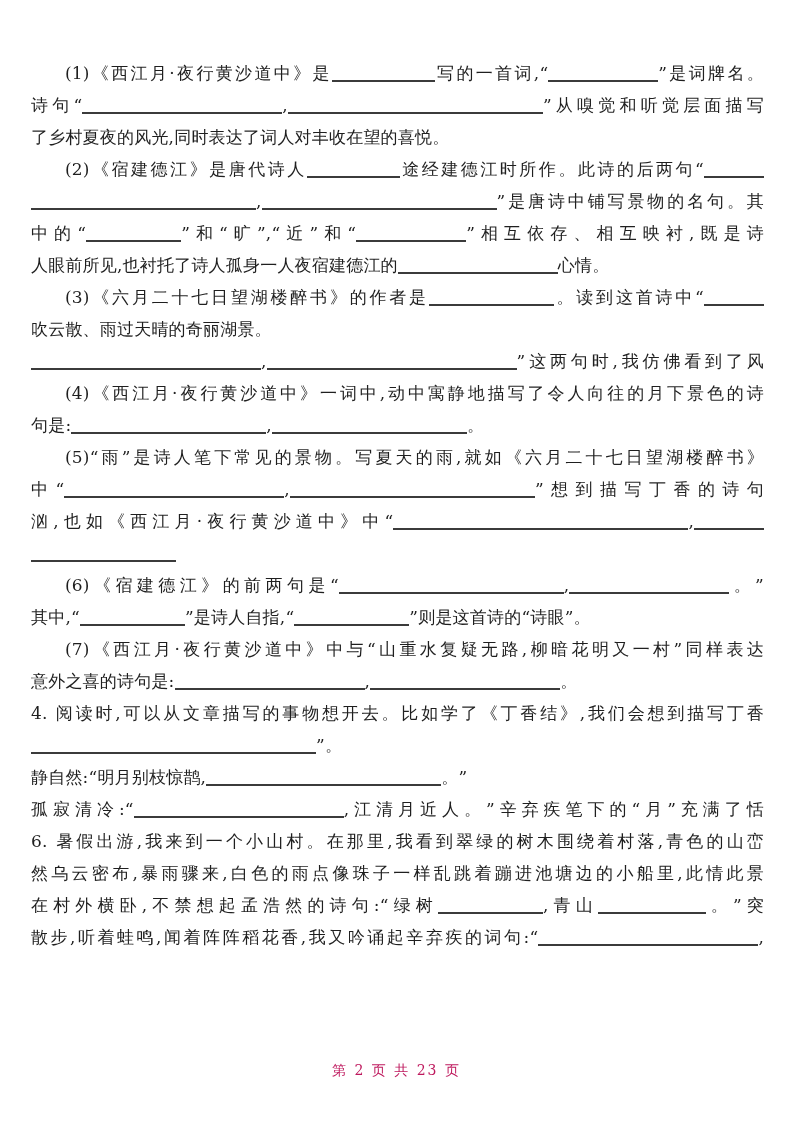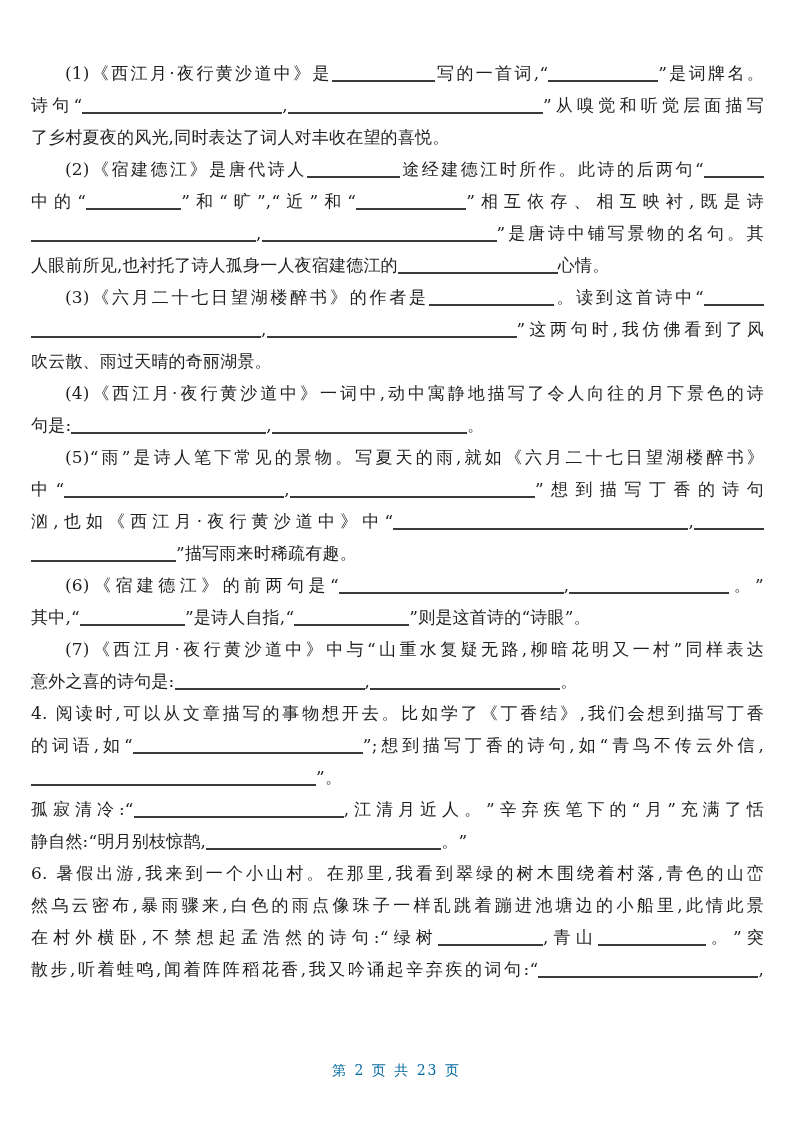--- a/index.html
+++ b/index.html
@@ -19,51 +19,50 @@
   .line.final{text-align-last:left;}
   .line.indent{text-indent:34px;}
   .blank{
     display:inline-block;
     border-bottom:2px solid #3b3b3b;
     height:15px;vertical-align:-3px;
   }
   
   .footer{
     position:absolute;top:1062px;left:0;width:793px;
-    text-align:center;font-size:14px;color:#0369a1;letter-spacing:2px;
+    text-align:center;font-size:14px;color:#be185d;letter-spacing:2px;
   }
 </style>
 </head>
 <body>
 
 <div class="sheet" style="color: rgb(31, 31, 31);">
     <div class="line indent"><span>(1)《西江月·夜行黄沙道中》是</span><span class="blank" style="width: 103px; border-bottom-color: rgb(59, 59, 59);"></span><span>写的一首词,“</span><span class="blank" style="width: 110px; border-bottom-color: rgb(59, 59, 59);"></span><span>”是词牌名。</span></div>
     <div class="line"><span>诗句“</span><span class="blank" style="width: 200px; border-bottom-color: rgb(59, 59, 59);"></span><span>,</span><span class="blank" style="width: 255px; border-bottom-color: rgb(59, 59, 59);"></span><span>”从嗅觉和听觉层面描写</span></div>
     <div class="line final"><span>了乡村夏夜的风光,同时表达了词人对丰收在望的喜悦。</span></div>
     <div class="line indent"><span>(2)《宿建德江》是唐代诗人</span><span class="blank" style="width: 93px; border-bottom-color: rgb(59, 59, 59);"></span><span>途经建德江时所作。此诗的后两句“</span><span class="blank" style="width: 60px; border-bottom-color: rgb(59, 59, 59);"></span></div>
+    <div class="line"><span class="blank" style="width: 225px; border-bottom-color: rgb(59, 59, 59);"></span><span>,</span><span class="blank" style="width: 235px; border-bottom-color: rgb(59, 59, 59);"></span><span>”是唐诗中铺写景物的名句。其</span></div>
     <div class="line"><span>中的“</span><span class="blank" style="width: 95px; border-bottom-color: rgb(59, 59, 59);"></span><span>”和“旷”,“近”和“</span><span class="blank" style="width: 110px; border-bottom-color: rgb(59, 59, 59);"></span><span>”相互依存、相互映衬,既是诗</span></div>
-    <div class="line"><span class="blank" style="width: 225px; border-bottom-color: rgb(59, 59, 59);"></span><span>,</span><span class="blank" style="width: 235px; border-bottom-color: rgb(59, 59, 59);"></span><span>”是唐诗中铺写景物的名句。其</span></div>
     <div class="line final"><span>人眼前所见,也衬托了诗人孤身一人夜宿建德江的</span><span class="blank" style="width: 160px; border-bottom-color: rgb(59, 59, 59);"></span><span>心情。</span></div>
     <div class="line indent"><span>(3)《六月二十七日望湖楼醉书》的作者是</span><span class="blank" style="width: 125px; border-bottom-color: rgb(59, 59, 59);"></span><span>。读到这首诗中“</span><span class="blank" style="width: 60px; border-bottom-color: rgb(59, 59, 59);"></span></div>
+    <div class="line final"><span>吹云散、雨过天晴的奇丽湖景。</span></div>
     <div class="line"><span class="blank" style="width: 230px; border-bottom-color: rgb(59, 59, 59);"></span><span>,</span><span class="blank" style="width: 250px; border-bottom-color: rgb(59, 59, 59);"></span><span>”这两句时,我仿佛看到了风</span></div>
-    <div class="line final"><span>吹云散、雨过天晴的奇丽湖景。</span></div>
     <div class="line indent"><span>(4)《西江月·夜行黄沙道中》一词中,动中寓静地描写了令人向往的月下景色的诗</span></div>
     <div class="line final"><span>句是:</span><span class="blank" style="width: 195px; border-bottom-color: rgb(59, 59, 59);"></span><span>,</span><span class="blank" style="width: 195px; border-bottom-color: rgb(59, 59, 59);"></span><span>。</span></div>
     <div class="line indent"><span>(5)“雨”是诗人笔下常见的景物。写夏天的雨,就如《六月二十七日望湖楼醉书》</span></div>
     <div class="line"><span>中“</span><span class="blank" style="width: 220px; border-bottom-color: rgb(59, 59, 59);"></span><span>,</span><span class="blank" style="width: 245px; border-bottom-color: rgb(59, 59, 59);"></span><span>”想到描写丁香的诗句</span></div>
     <div class="line"><span>汹,也如《西江月·夜行黄沙道中》中“</span><span class="blank" style="width: 295px; border-bottom-color: rgb(59, 59, 59);"></span><span>,</span><span class="blank" style="width: 70px; border-bottom-color: rgb(59, 59, 59);"></span></div>
-    <div class="line final"><span class="blank" style="width: 145px; border-bottom-color: rgb(59, 59, 59);"></span><span>”描写雨来时稀疏有趣。</span></div>
+    <div class="line final"><span class="blank" style="width: 145px; border-bottom-color: rgb(59, 59, 59);"></span></div>
     <div class="line indent"><span>(6)《宿建德江》的前两句是“</span><span class="blank" style="width: 225px; border-bottom-color: rgb(59, 59, 59);"></span><span>,</span><span class="blank" style="width: 160px; border-bottom-color: rgb(59, 59, 59);"></span><span>。”</span></div>
     <div class="line final"><span>其中,“</span><span class="blank" style="width: 105px; border-bottom-color: rgb(59, 59, 59);"></span><span>”是诗人自指,“</span><span class="blank" style="width: 115px; border-bottom-color: rgb(59, 59, 59);"></span><span>”则是这首诗的“诗眼”。</span></div>
     <div class="line indent"><span>(7)《西江月·夜行黄沙道中》中与“山重水复疑无路,柳暗花明又一村”同样表达</span></div>
     <div class="line final"><span>意外之喜的诗句是:</span><span class="blank" style="width: 190px; border-bottom-color: rgb(59, 59, 59);"></span><span>,</span><span class="blank" style="width: 190px; border-bottom-color: rgb(59, 59, 59);"></span><span>。</span></div>
     <div class="line"><span>4. 阅读时,可以从文章描写的事物想开去。比如学了《丁香结》,我们会想到描写丁香</span></div>
-    <div class="line"><span>的词语,如“</span><span class="blank" style="width: 230px; border-bottom-color: rgb(59, 59, 59);"></span><span>”;想到描写丁香的诗句,如“青鸟不传云外信,</span></div>
     <div class="line final"><span class="blank" style="width: 285px; border-bottom-color: rgb(59, 59, 59);"></span><span>”。</span></div>
+    <div class="line final"><span>静自然:“明月别枝惊鹊,</span><span class="blank" style="width: 235px; border-bottom-color: rgb(59, 59, 59);"></span><span>。”</span></div>
     <div class="line"><span>孤寂清冷:“</span><span class="blank" style="width: 210px; border-bottom-color: rgb(59, 59, 59);"></span><span>,江清月近人。”辛弃疾笔下的“月”充满了恬</span></div>
-    <div class="line final"><span>静自然:“明月别枝惊鹊,</span><span class="blank" style="width: 235px; border-bottom-color: rgb(59, 59, 59);"></span><span>。”</span></div>
     <div class="line"><span>6. 暑假出游,我来到一个小山村。在那里,我看到翠绿的树木围绕着村落,青色的山峦</span></div>
     <div class="line"><span>然乌云密布,暴雨骤来,白色的雨点像珠子一样乱跳着蹦进池塘边的小船里,此情此景</span></div>
     <div class="line"><span>在村外横卧,不禁想起孟浩然的诗句:“绿树</span><span class="blank" style="width: 105px; border-bottom-color: rgb(59, 59, 59);"></span><span>,青山</span><span class="blank" style="width: 108px; border-bottom-color: rgb(59, 59, 59);"></span><span>。”突</span></div>
     <div class="line"><span>散步,听着蛙鸣,闻着阵阵稻花香,我又吟诵起辛弃疾的词句:“</span><span class="blank" style="width: 220px; border-bottom-color: rgb(59, 59, 59);"></span><span>,</span></div>
   </div>
 
 <div class="footer">第 2 页 共 23 页</div>
 
 </body></html>

